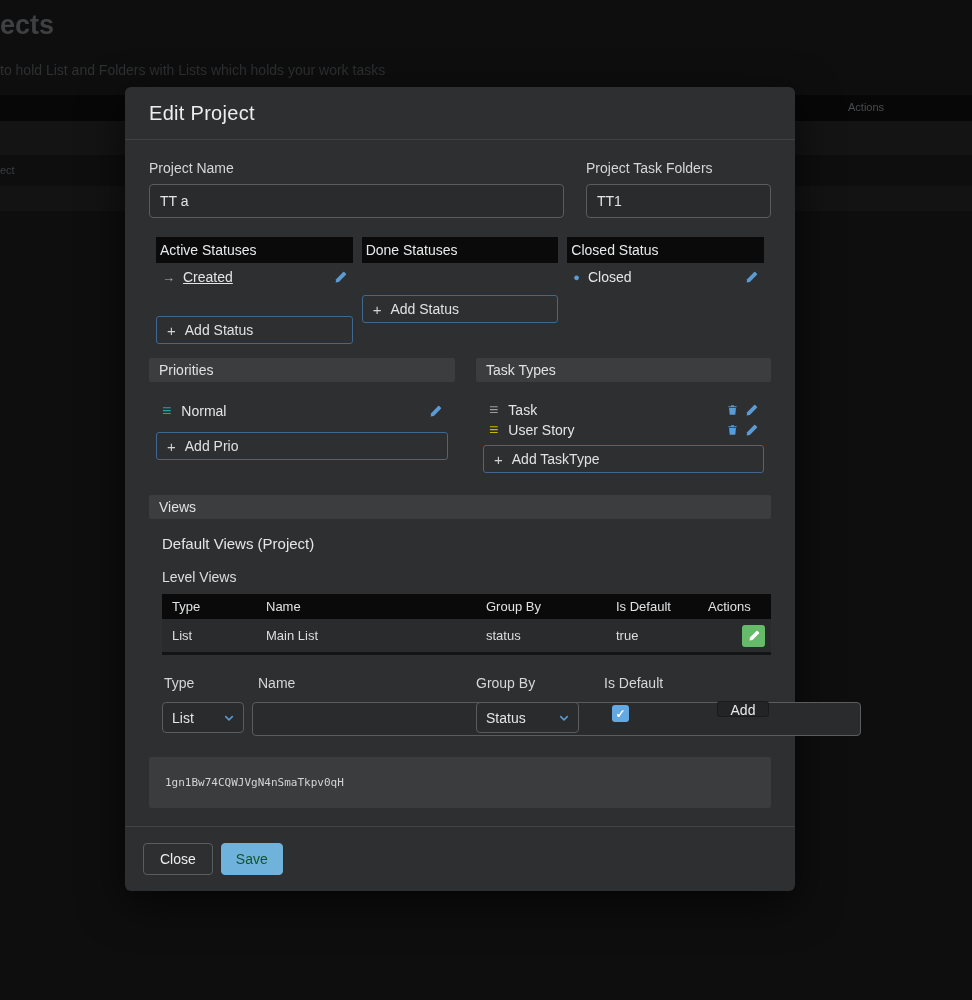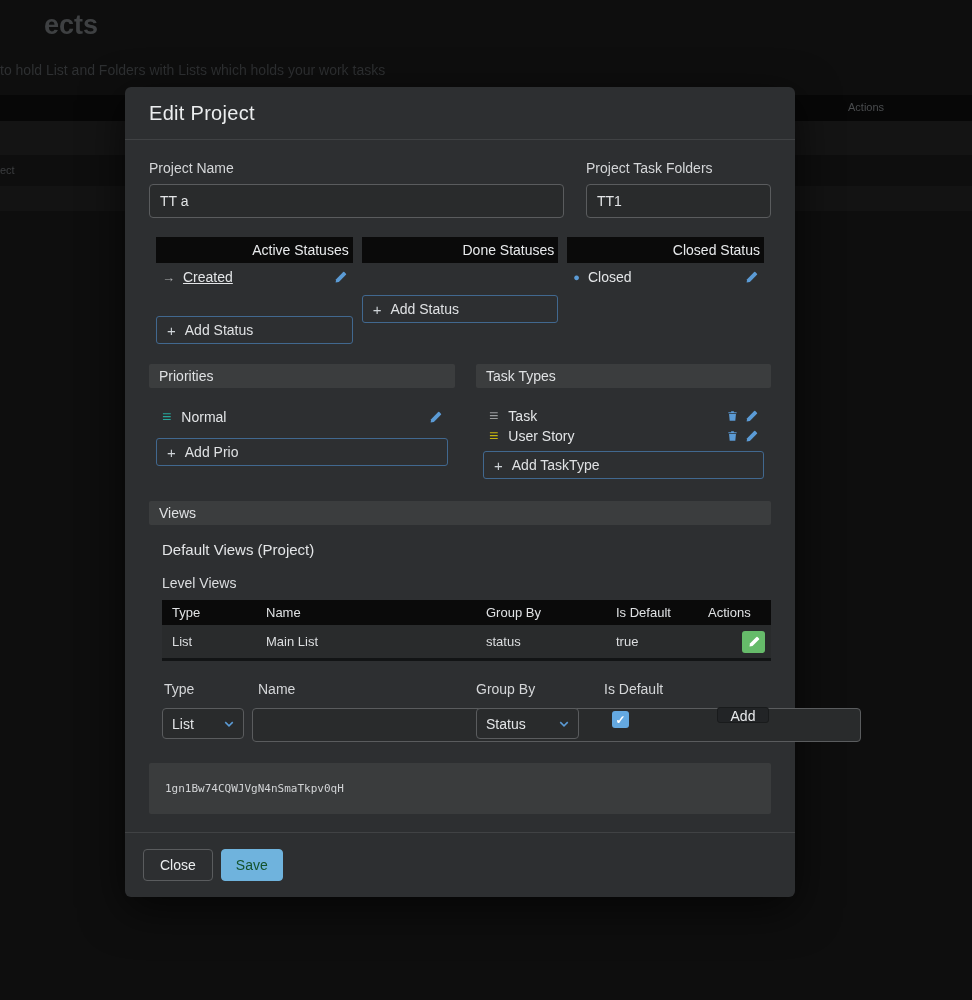--- a/index.html
+++ b/index.html
@@ -1,21 +1,21 @@
 <!DOCTYPE html>
 <html><head>
 <meta charset="utf-8">
 <style>
   * { margin:0; padding:0; box-sizing:border-box; }
   html,body { background:#0e0e0e; }
   body { width:972px; height:1000px; position:relative; overflow:hidden;
          font-family:"Liberation Sans", sans-serif; }
 
   
-  .bg-heading { position:absolute; top:10px; left:0; font-size:27px; font-weight:600; color:#3e4042;margin-left:44px; }
+  .bg-heading { position:absolute; top:10px; left:0; font-size:27px; font-weight:600; color:#3e4042; }
   .bg-subtitle { position:absolute; top:62px; left:0; font-size:14px; color:#2e3032; }
   .bg-tablebar { position:absolute; top:95px; left:0; width:972px; height:26px; background:#070707; }
   .bg-actions { position:absolute; top:6px; left:848px; font-size:11px; color:#4a4c4e; }
   .bg-row1 { position:absolute; top:121px; left:0; width:972px; height:34px; background:#141414; }
   .bg-rowlabel { position:absolute; top:164px; left:0; font-size:11px; color:#3c3e40; }
   .bg-row2 { position:absolute; top:186px; left:0; width:972px; height:25px; background:#131313; }
 
   
   .modal { position:absolute; left:125px; top:87px; width:670px; background:#2d2f31;
            border-radius:6px; box-shadow:0 12px 44px rgba(0,0,0,.65); color:#e3e5e7; }
@@ -32,39 +32,39 @@
   .fields-row { display:flex; gap:22px; }
   .field-name { width:415px; }
   .field-prefix { flex:1; }
 
   .section-bar { margin-top:44px; background:#3b3d3e; border-radius:2px;
                  padding:4px 10px; font-size:14px; color:#dfe1e3; }
 
   
   .status-cols { display:flex; gap:9px; margin-top:19px; padding:0 7px; }
   .status-col { flex:1; display:flex; flex-direction:column; }
-  .col-header { background:#0a0a0a; color:#e8eaec; text-align:right; font-size:14px;
+  .col-header { background:#0a0a0a; color:#e8eaec; text-align:left; font-size:14px;
                 padding:5px 4px; }
   .status-item { display:flex; align-items:center; gap:8px; padding:6px 6px 5px; font-size:14px; }
   .status-link { color:#e3e5e7; text-decoration:underline; cursor:pointer; }
   .arrow { color:#aeb0b2; font-size:13px; }
   .dot { color:#5b9bd5; font-size:11px; line-height:1; }
   .spacer { flex:1; }
   .icon-btn { color:#5b9bd5; cursor:pointer; display:inline-flex; align-items:center; }
 
   .add-btn { display:flex; align-items:center; gap:9px; width:100%; height:28px;
              background:transparent; border:1px solid #41688f; border-radius:3px;
              color:#dfe1e3; font-size:14px; padding:0 10px; cursor:pointer;
              font-family:"Liberation Sans", sans-serif; text-align:left; }
   .plus { font-size:15px; color:#cfd4d8; }
   .add-active { margin-top:26px; }
   .add-done { margin-top:32px; }
 
   
-  .half-row { display:flex; gap:21px; margin-top:20px; }
+  .half-row { display:flex; gap:21px; margin-top:14px; }
   .half { width:306px; }
   .half.right { flex:1; }
   .half-bar { background:#3b3d3e; border-radius:2px; padding:4px 10px; font-size:14px; color:#dfe1e3; }
   .half-content { margin-top:18px; padding:0 7px; }
   .prio-item { display:flex; align-items:center; gap:10px; font-size:14px; padding:3px 6px 5px; }
   .type-item { display:flex; align-items:center; gap:10px; font-size:14px; padding:1px 6px; height:20px; }
   .handle { font-size:16px; line-height:1; }
   .type-icons { display:flex; gap:7px; align-items:center; }
   .add-prio { margin-top:8px; }
   .add-tasktype { margin-top:5px; }

